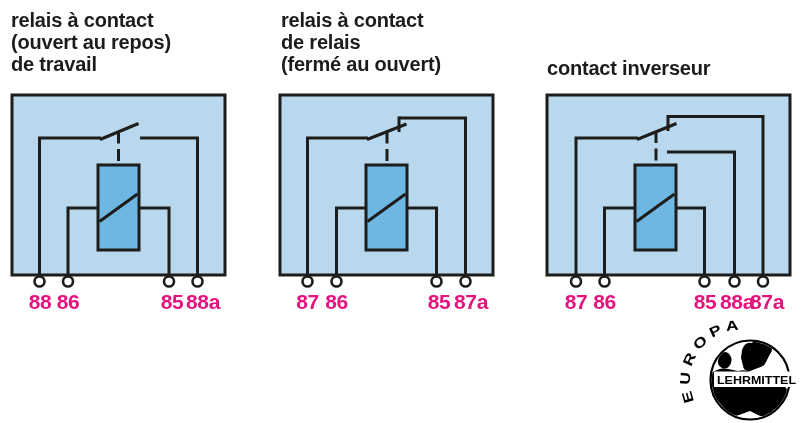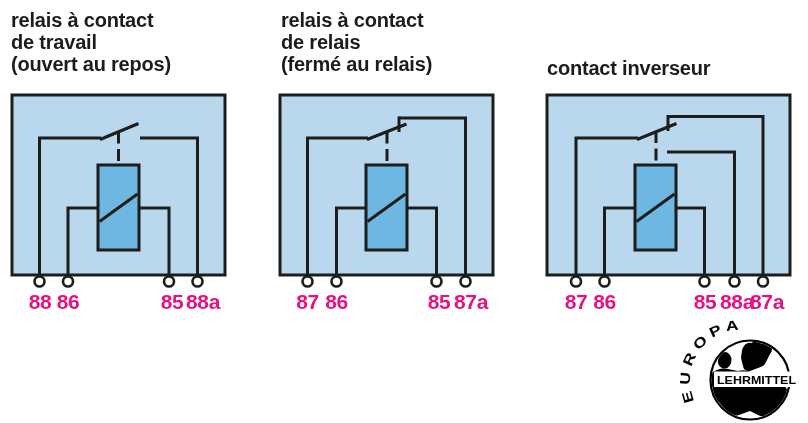--- a/index.html
+++ b/index.html
@@ -46,27 +46,27 @@
   .term { fill: #ffffff; stroke: var(--line, #1d1d1b); stroke-width: 2.6; }
   .logo-text { font-family: "Liberation Sans", sans-serif; font-weight: bold; fill: #000; }
 </style>
 </head>
 <body>
 
 <div class="stage">
 
   <div class="title t1">
     <div>relais à contact</div>
+    <div>(ouvert au repos)</div>
     <div>de travail</div>
-    <div>(ouvert au repos)</div>
   </div>
   <div class="title t2">
     <div>relais à contact</div>
     <div>de relais</div>
-    <div>(fermé au relais)</div>
+    <div>(fermé au ouvert)</div>
   </div>
   <div class="title t3">
     <div>contact inverseur</div>
   </div>
 
   <svg class="circuits" viewBox="0 0 808 423">
 
     <g>
       <rect class="box" x="12" y="95" width="213" height="180"></rect>
       <polyline class="w" points="39.5,278 39.5,138 101,138"></polyline>

